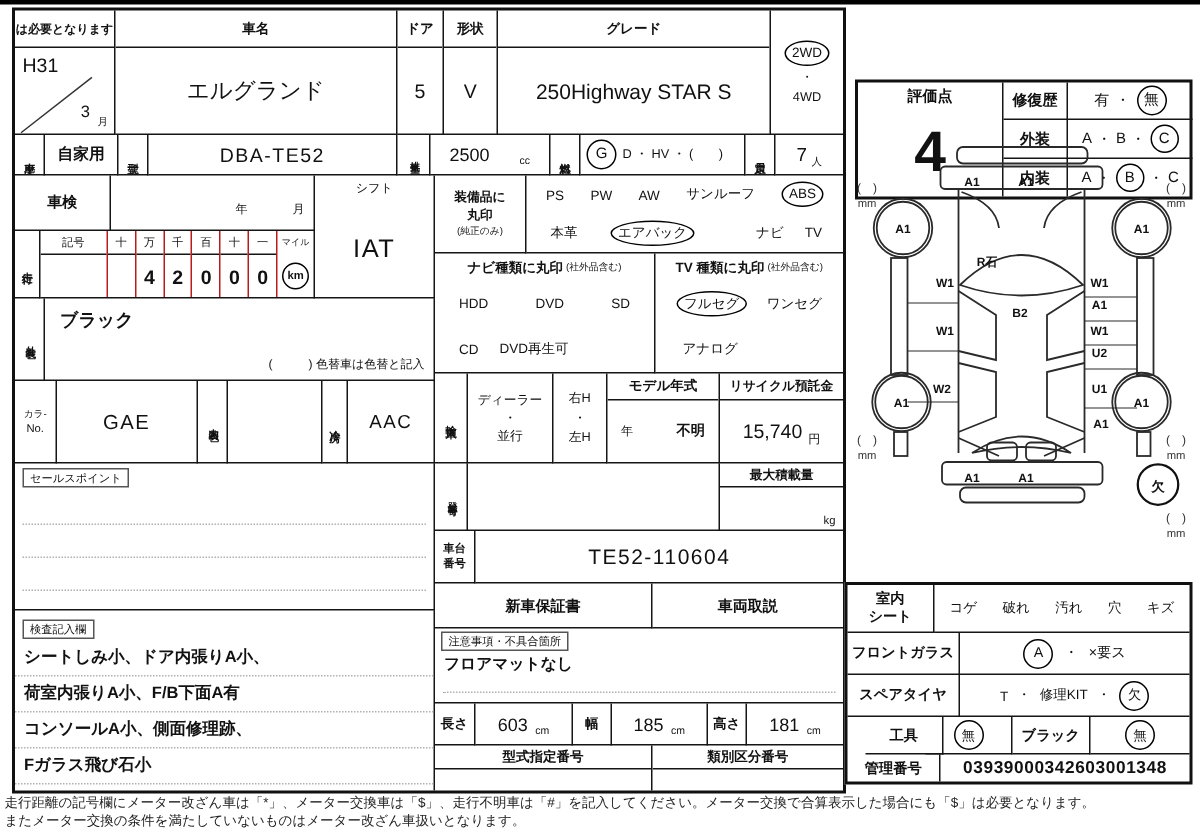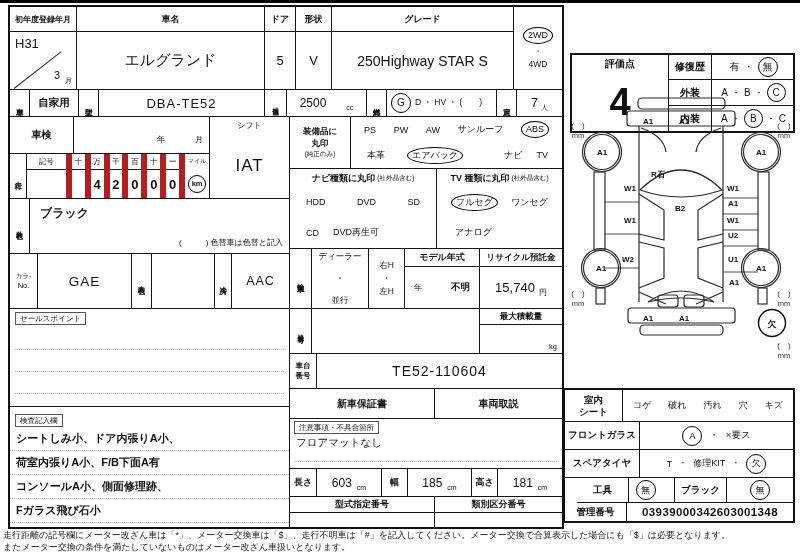--- a/index.html
+++ b/index.html
@@ -16,41 +16,41 @@
        font-weight:bold;font-size:9px;flex:0 0 auto;}
   .cval{flex:1;display:flex;align-items:center;justify-content:center;}
   .vlab{writing-mode:vertical-rl;text-orientation:upright;font-size:7.5px;font-weight:bold;
         display:flex;align-items:center;justify-content:center;letter-spacing:1px;line-height:1;}
   .circ{display:inline-flex;align-items:center;justify-content:center;border:1.5px solid #000;border-radius:50%;line-height:1;}
   .c1{width:17px;height:17px;font-size:10px;}
   .cw{padding:3px 4px;font-size:9px;text-align:right;}
   .tag{display:inline-block;border:1px solid #555;background:#fff;font-size:7.5px;padding:1px 4px;line-height:1.2;}
   .dotl{position:absolute;left:5px;right:5px;border-bottom:1px dotted #b0b0b0;}
   .insline{height:23px;line-height:23px;border-bottom:1px dotted #b0b0b0;font-size:11px;font-weight:600;padding-left:6px;white-space:nowrap;overflow:hidden;}
-  .mcol{box-sizing:border-box;border-right:6px solid #b91c1c;display:flex;flex-direction:column;height:100%;}
+  .mcol{box-sizing:border-box;border-right:1px solid #b91c1c;display:flex;flex-direction:column;height:100%;}
   .mh{height:15px;border-bottom:1px solid #151515;display:flex;align-items:center;justify-content:center;font-size:7.5px;}
   .mv{flex:1;display:flex;align-items:center;justify-content:center;font-size:13px;font-weight:bold;}
   .eqrow{flex:1;display:flex;align-items:center;font-size:9px;}
   svg text{font-family:"Liberation Sans","DejaVu Sans",sans-serif;fill:#111;}
   svg .mark{font-size:8px;font-weight:bold;}
   svg .paren{font-size:8px;fill:#333;}
   svg .mmtxt{font-size:7.5px;fill:#333;}
   svg .kn{font-size:9px;font-weight:bold;}
   .slash{position:absolute;left:4px;top:56px;width:60px;border-top:1px solid #333;transform:rotate(-38deg);transform-origin:left center;}
 </style>
 </head>
 <body>
 
 <div class="stage">
   <div class="abs" style="left:0;top:0;width:800px;height:3px;background:#000;"></div>
 
   <div class="abs frame" style="left:8px;top:5px;width:556px;height:524px;">
 
     <div class="cell col" style="left:0;top:0;width:67px;height:83px;">
-      <div class="chd" style="height:24px;font-size:8px;">初年度登録年月</div>
+      <div class="chd" style="height:24px;font-size:8px;">は必要となります</div>
       <div class="cval" style="position:relative;display:block;">
         <div class="slash"></div>
         <span style="position:absolute;left:5px;top:4px;font-size:13px;">H31</span>
         <span style="position:absolute;right:16px;bottom:8px;font-size:11px;">3</span>
         <span style="position:absolute;right:4px;bottom:3px;font-size:7px;">月</span>
       </div>
     </div>
     <div class="cell col" style="left:67px;top:0;width:188px;height:83px;">
       <div class="chd" style="height:24px;">車名</div>
       <div class="cval" style="font-size:15px;">エルグランド</div>
@@ -215,21 +215,21 @@
 
     <div class="cell nbb" style="left:0;top:400px;width:280px;height:120px;padding-top:2px;">
       <span class="tag" style="margin-left:5px;">検査記入欄</span>
       <div class="insline">シートしみ小、ドア内張りA小、</div>
       <div class="insline">荷室内張りA小、F/B下面A有</div>
       <div class="insline">コンソールA小、側面修理跡、</div>
       <div class="insline">Fガラス飛び石小</div>
     </div>
 
     <div class="cell vlab" style="left:280px;top:242px;width:22px;height:60px;">輸入車</div>
-    <div class="cell col cc" style="left:302px;top:242px;width:57px;height:60px;font-size:8.5px;gap:10px;">
+    <div class="cell col cc" style="left:302px;top:242px;width:57px;height:60px;font-size:8.5px;gap:0;">
       <span>ディーラー</span>
       <span>・</span>
       <span>並行</span>
     </div>
     <div class="cell col cc" style="left:359px;top:242px;width:36px;height:60px;font-size:8.5px;gap:1px;">
       <span>右H</span>
       <span>・</span>
       <span>左H</span>
     </div>
     <div class="cell col" style="left:395px;top:242px;width:75px;height:60px;">
@@ -258,21 +258,21 @@
       <span>車台</span>
       <span>番号</span>
     </div>
     <div class="cell nbr cc" style="left:307px;top:347px;width:245px;height:35px;font-size:14px;letter-spacing:1px;">TE52-110604</div>
 
     <div class="cell cc" style="left:280px;top:382px;width:145px;height:30px;font-size:10px;font-weight:bold;">新車保証書</div>
     <div class="cell nbr cc" style="left:425px;top:382px;width:127px;height:30px;font-size:10px;font-weight:bold;">車両取説</div>
 
     <div class="cell nbr" style="left:280px;top:412px;width:272px;height:50px;">
       <span class="tag" style="position:absolute;left:4px;top:2px;">注意事項・不具合箇所</span>
-      <div style="position:absolute;left:6px;top:17px;font-size:10.5px;font-weight:400;">フロアマットなし</div>
+      <div style="position:absolute;left:6px;top:17px;font-size:10.5px;font-weight:700;">フロアマットなし</div>
       <div class="dotl" style="top:42px;"></div>
     </div>
 
     <div class="cell cc" style="left:280px;top:462px;width:27px;height:28px;font-size:9px;font-weight:bold;">長さ</div>
     <div class="cell cc" style="left:307px;top:462px;width:65px;height:28px;gap:5px;">
       <span style="font-size:12px;">603</span>
       <span style="font-size:7px;margin-top:9px;">cm</span>
     </div>
     <div class="cell cc" style="left:372px;top:462px;width:26px;height:28px;font-size:9px;font-weight:bold;">幅</div>
     <div class="cell cc" style="left:398px;top:462px;width:64px;height:28px;gap:5px;">

